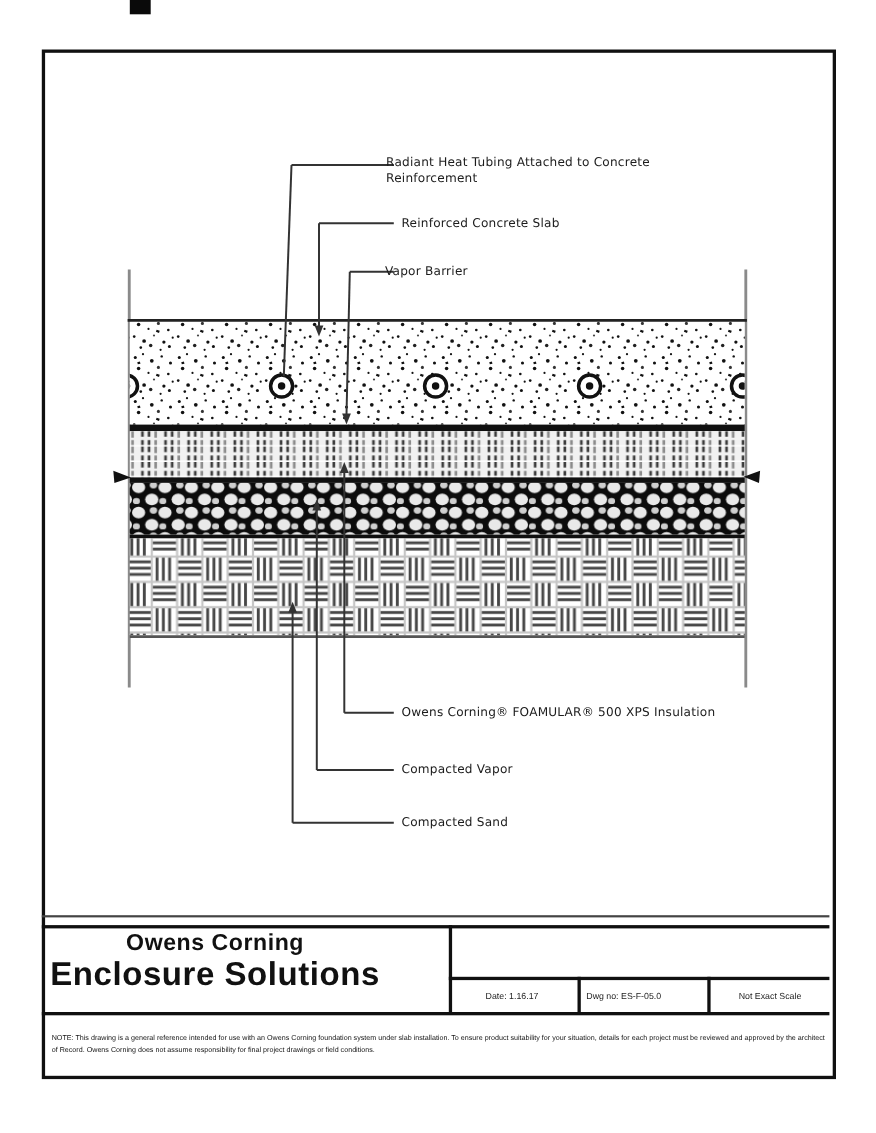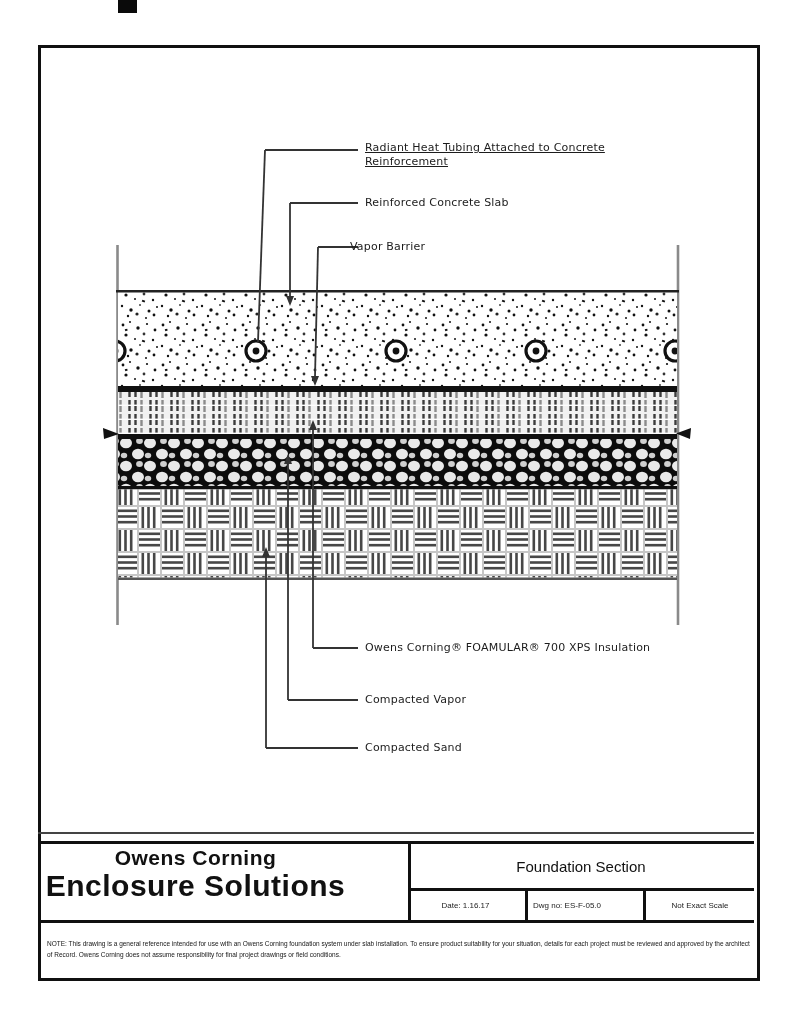--- a/index.html
+++ b/index.html
@@ -171,39 +171,38 @@
     </g>
     <path d="M284 464 L292 464 L288 454 Z" fill="#333"></path>
 
     <g stroke="#333" stroke-width="1.8" fill="none">
       <line x1="358" y1="748" x2="266" y2="748"></line>
       <line x1="266" y1="748" x2="266" y2="556"></line>
     </g>
     <path d="M262 557 L270 557 L266 547 Z" fill="#333"></path>
   </svg>
 
-  <div class="callout" style="left:365px;top:141px;width:268px;text-decoration:underline;">Radiant Heat Tubing Attached to Concrete Reinforcement</div>
+  <div class="callout" style="left:351px;top:141px;width:268px;">Radiant Heat Tubing Attached to Concrete Reinforcement</div>
   <div class="callout nowrap" style="left:365px;top:196px;">Reinforced Concrete Slab</div>
   <div class="callout nowrap" style="left:350px;top:240px;">Vapor Barrier</div>
-  <div class="callout nowrap" style="left:365px;top:641px;">Owens Corning® FOAMULAR® 700 XPS Insulation</div>
+  <div class="callout nowrap" style="left:365px;top:641px;">Owens Corning® FOAMULAR® 500 XPS Insulation</div>
   <div class="callout nowrap" style="left:365px;top:693px;">Compacted Vapor</div>
   <div class="callout nowrap" style="left:365px;top:741px;">Compacted Sand</div>
 
   <div class="hline" style="left:38px;top:832px;width:716px;height:1.5px;background:#444;"></div>
   <div class="hline" style="left:38px;top:841px;width:716px;height:3px;"></div>
   <div class="vline" style="left:408px;top:841px;width:2.5px;height:81px;"></div>
   <div class="hline" style="left:408px;top:888px;width:346px;height:2.5px;"></div>
   <div class="vline" style="left:525px;top:888px;width:2.5px;height:34px;"></div>
   <div class="vline" style="left:643px;top:888px;width:2.5px;height:34px;"></div>
   <div class="hline" style="left:38px;top:920px;width:716px;height:2.5px;"></div>
 
   <div class="abs tb-left">
     <div class="tb-company1">Owens Corning</div>
     <div class="tb-company2">Enclosure Solutions</div>
   </div>
-  <div class="abs tb-right-title">Foundation Section</div>
   <div class="tb-cell" style="left:408px;width:115px;">Date: 1.16.17</div>
   <div class="tb-cell" style="left:504px;width:126px;">Dwg no: ES-F-05.0</div>
   <div class="tb-cell" style="left:646px;width:108px;">Not Exact Scale</div>
 
   <div class="abs note">NOTE: This drawing is a general reference intended for use with an Owens Corning foundation system under slab installation. To ensure product suitability for your situation, details for each project must be reviewed and approved by the architect of Record. Owens Corning does not assume responsibility for final project drawings or field conditions.</div>
 
 </div>
 
 </body></html>

